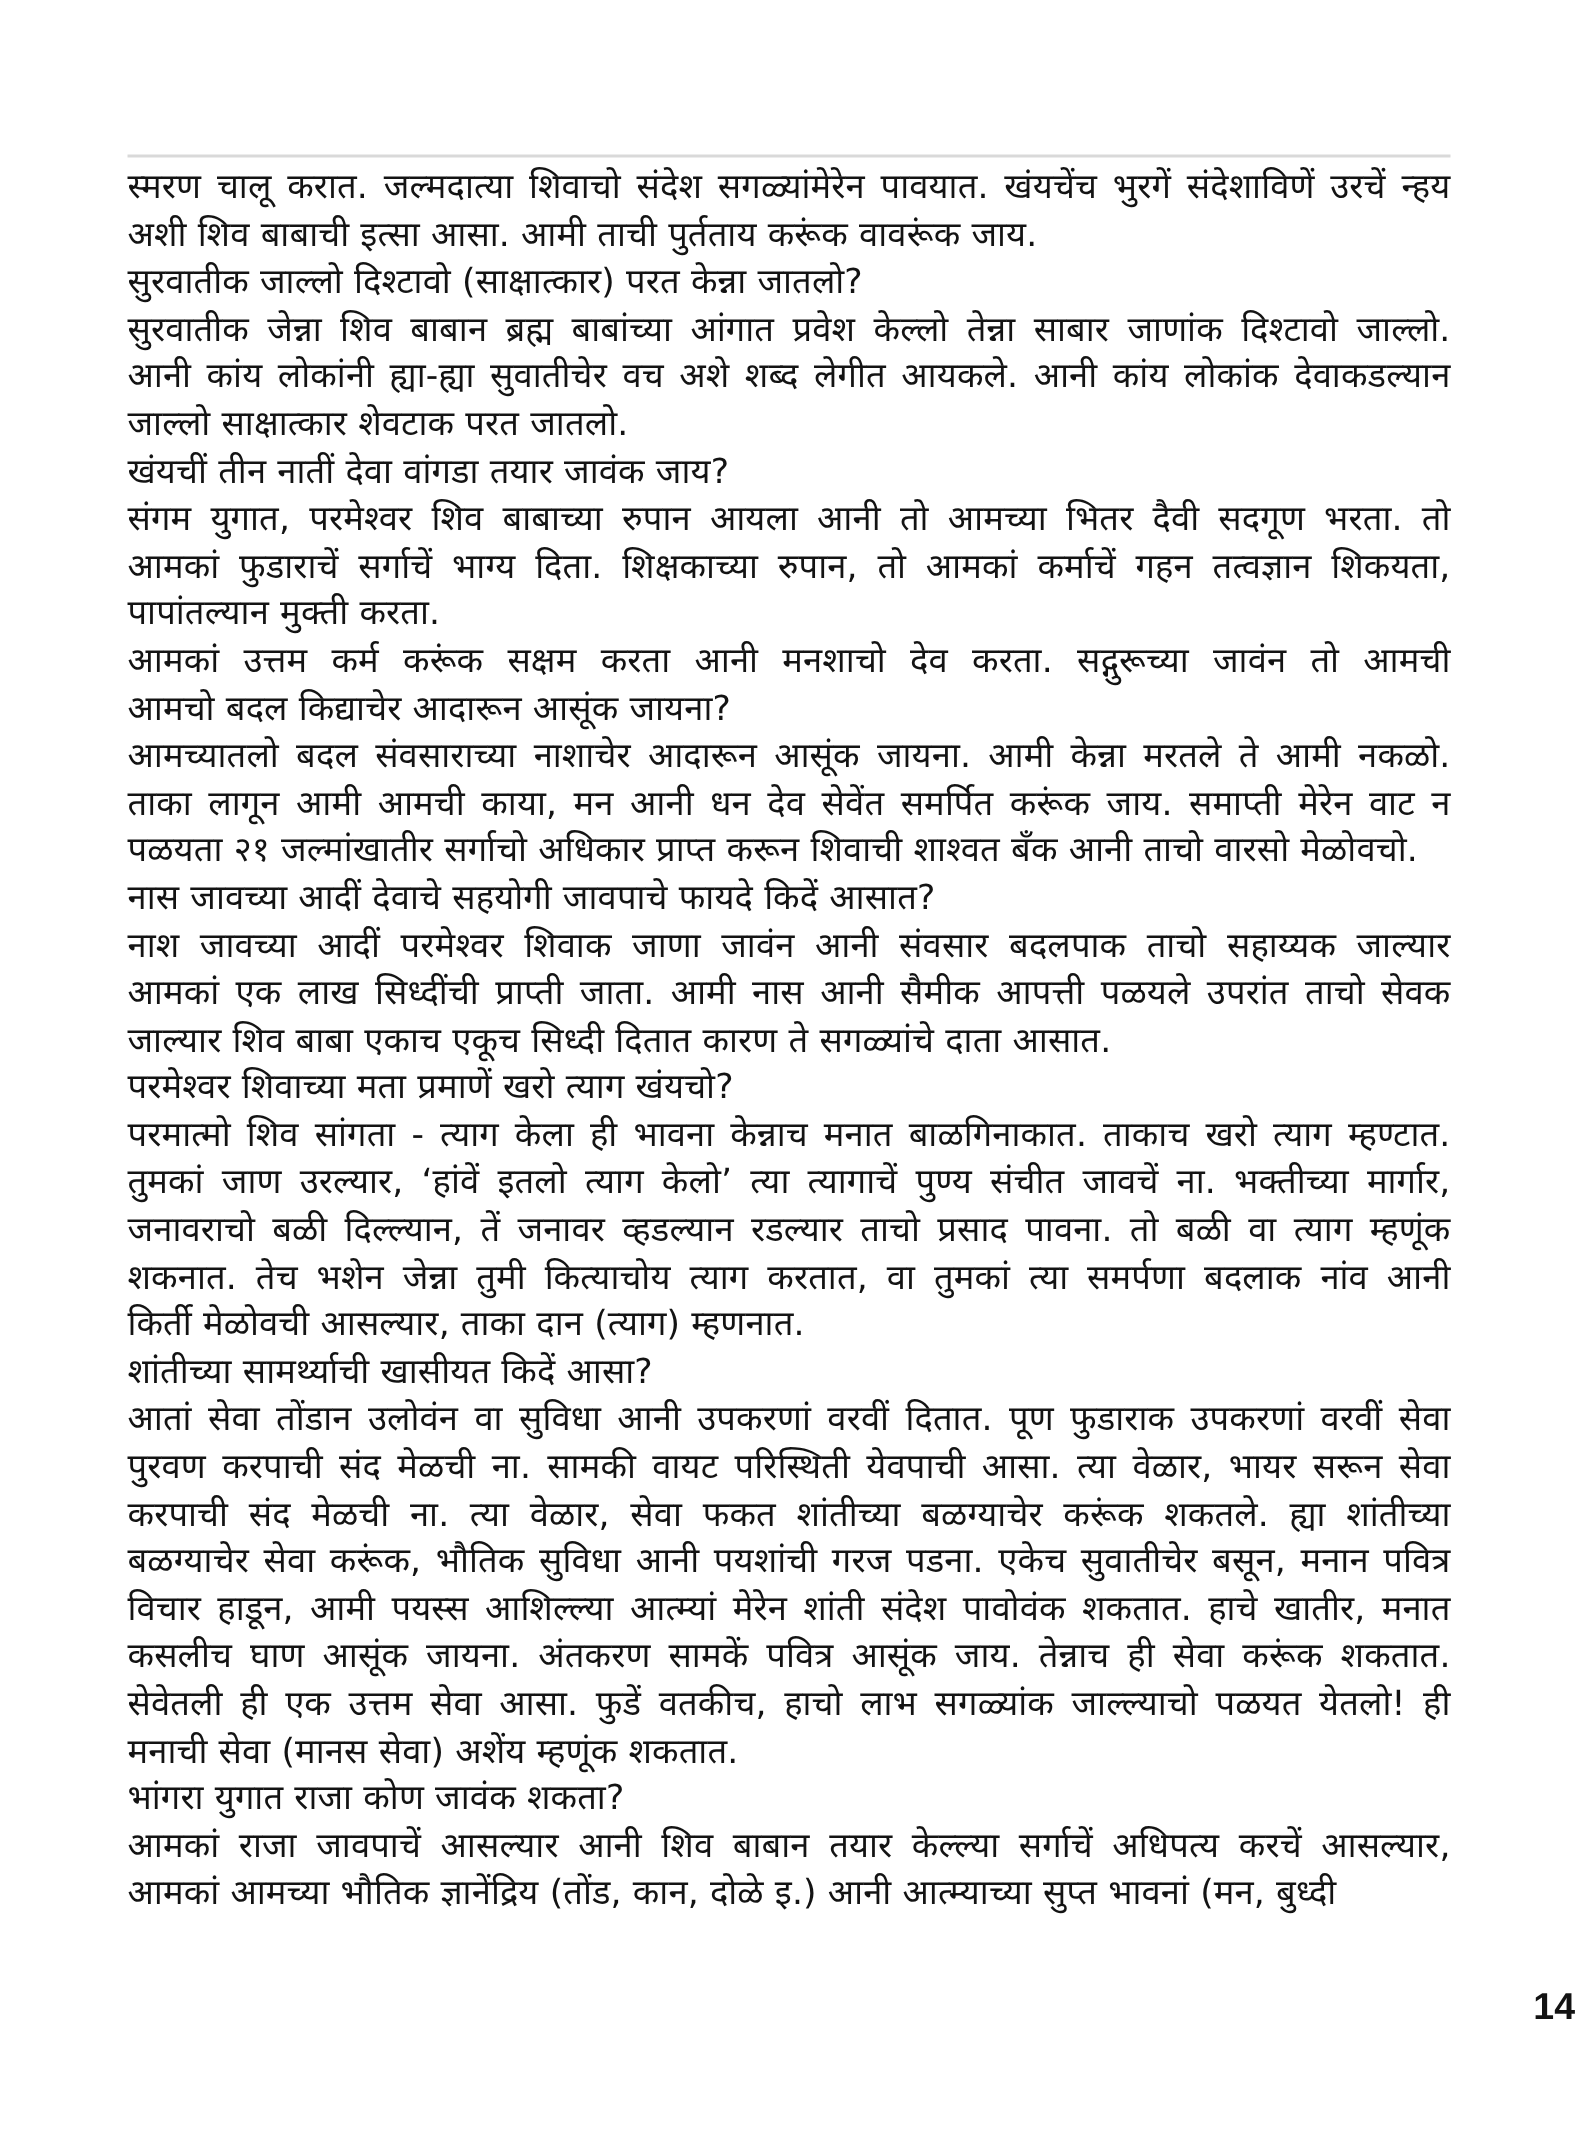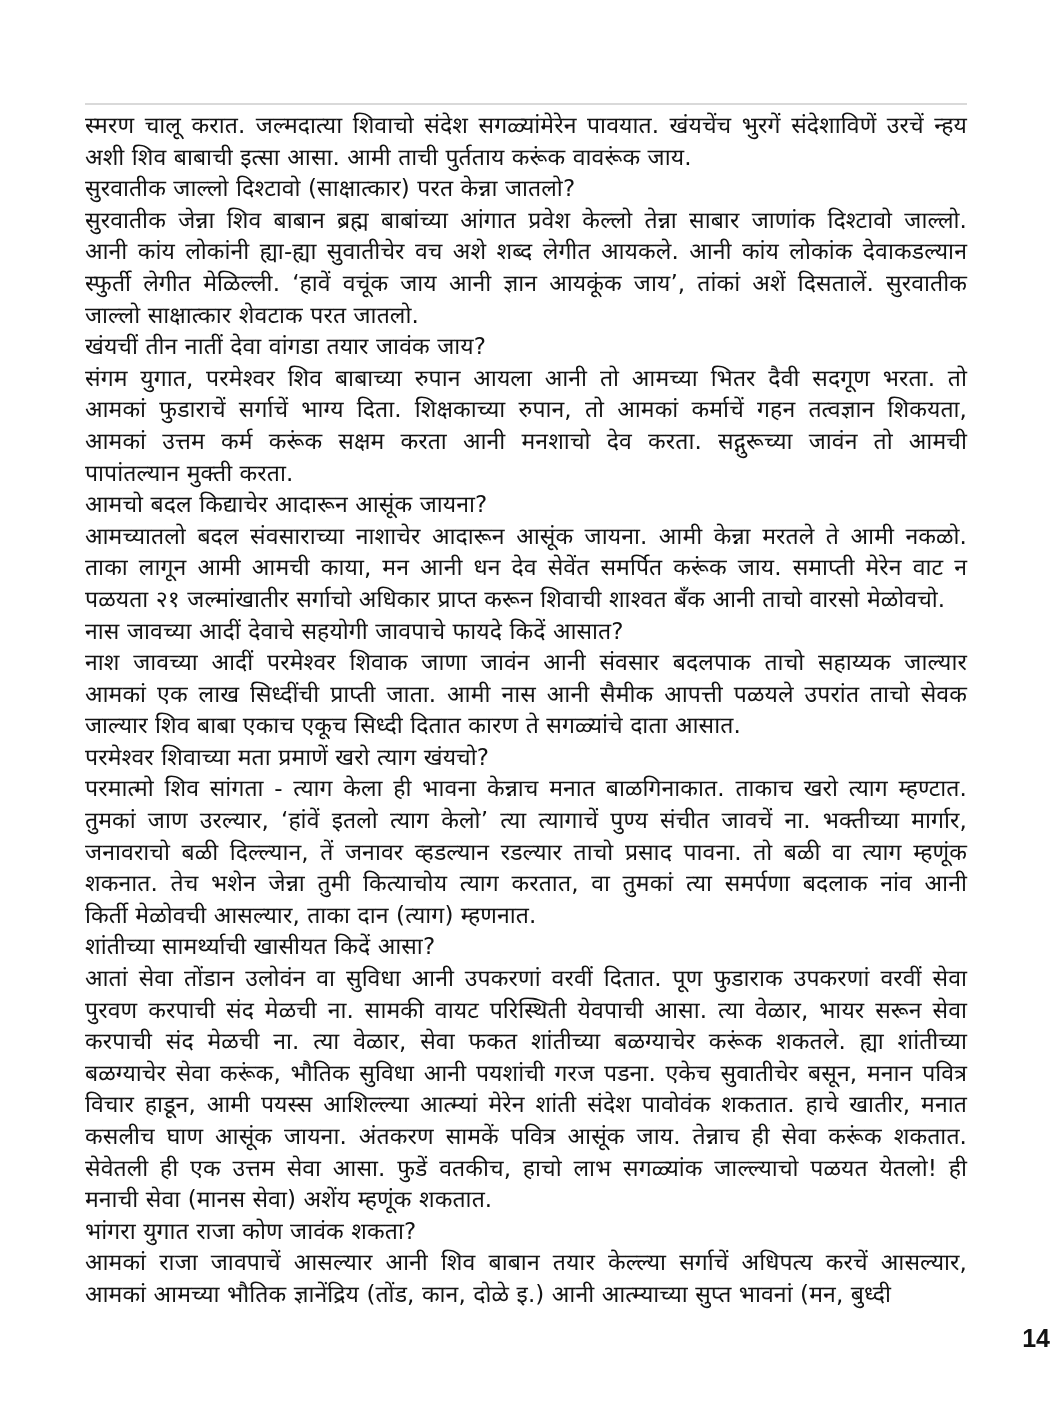--- a/index.html
+++ b/index.html
@@ -63,27 +63,26 @@
 <body>
 
 <div class="page">
   <hr class="top-rule">
   <div class="text-block" id="text-block">
       <div class="line j">स्मरण चालू करात. जल्मदात्या शिवाचो संदेश सगळ्यांमेरेन पावयात. खंयचेंच भुरगें संदेशाविणें उरचें न्हय</div>
       <div class="line l">अशी शिव बाबाची इत्सा आसा. आमी ताची पुर्तताय करूंक वावरूंक जाय.</div>
       <div class="line l">सुरवातीक जाल्लो दिश्टावो (साक्षात्कार) परत केन्ना जातलो?</div>
       <div class="line j">सुरवातीक जेन्ना शिव बाबान ब्रह्म बाबांच्या आंगात प्रवेश केल्लो तेन्ना साबार जाणांक दिश्टावो जाल्लो.</div>
       <div class="line j">आनी कांय लोकांनी ह्या-ह्या सुवातीचेर वच अशे शब्द लेगीत आयकले. आनी कांय लोकांक देवाकडल्यान</div>
-      <div class="line j">स्फुर्ती लेगीत मेळिल्ली. ‘हावें वचूंक जाय आनी ज्ञान आयकूंक जाय’, तांकां अशें दिसतालें. सुरवातीक</div>
       <div class="line l">जाल्लो साक्षात्कार शेवटाक परत जातलो.</div>
       <div class="line l">खंयचीं तीन नातीं देवा वांगडा तयार जावंक जाय?</div>
       <div class="line j">संगम युगात, परमेश्वर शिव बाबाच्या रुपान आयला आनी तो आमच्या भितर दैवी सदगूण भरता. तो</div>
       <div class="line j">आमकां फुडाराचें सर्गाचें भाग्य दिता. शिक्षकाच्या रुपान, तो आमकां कर्माचें गहन तत्वज्ञान शिकयता,</div>
+      <div class="line l">पापांतल्यान मुक्ती करता.</div>
       <div class="line j">आमकां उत्तम कर्म करूंक सक्षम करता आनी मनशाचो देव करता. सद्गुरूच्या जावंन तो आमची</div>
-      <div class="line l">पापांतल्यान मुक्ती करता.</div>
       <div class="line l">आमचो बदल किद्याचेर आदारून आसूंक जायना?</div>
       <div class="line j">आमच्यातलो बदल संवसाराच्या नाशाचेर आदारून आसूंक जायना. आमी केन्ना मरतले ते आमी नकळो.</div>
       <div class="line j">ताका लागून आमी आमची काया, मन आनी धन देव सेवेंत समर्पित करूंक जाय. समाप्ती मेरेन वाट न</div>
       <div class="line l">पळयता २१ जल्मांखातीर सर्गाचो अधिकार प्राप्त करून शिवाची शाश्वत बँक आनी ताचो वारसो मेळोवचो.</div>
       <div class="line l">नास जावच्या आदीं देवाचे सहयोगी जावपाचे फायदे किदें आसात?</div>
       <div class="line j">नाश जावच्या आदीं परमेश्वर शिवाक जाणा जावंन आनी संवसार बदलपाक ताचो सहाय्यक जाल्यार</div>
       <div class="line j">आमकां एक लाख सिध्दींची प्राप्ती जाता. आमी नास आनी सैमीक आपत्ती पळयले उपरांत ताचो सेवक</div>
       <div class="line l">जाल्यार शिव बाबा एकाच एकूच सिध्दी दितात कारण ते सगळ्यांचे दाता आसात.</div>
       <div class="line l">परमेश्वर शिवाच्या मता प्रमाणें खरो त्याग खंयचो?</div>
       <div class="line j">परमात्मो शिव सांगता - त्याग केला ही भावना केन्नाच मनात बाळगिनाकात. ताकाच खरो त्याग म्हण्टात.</div>

